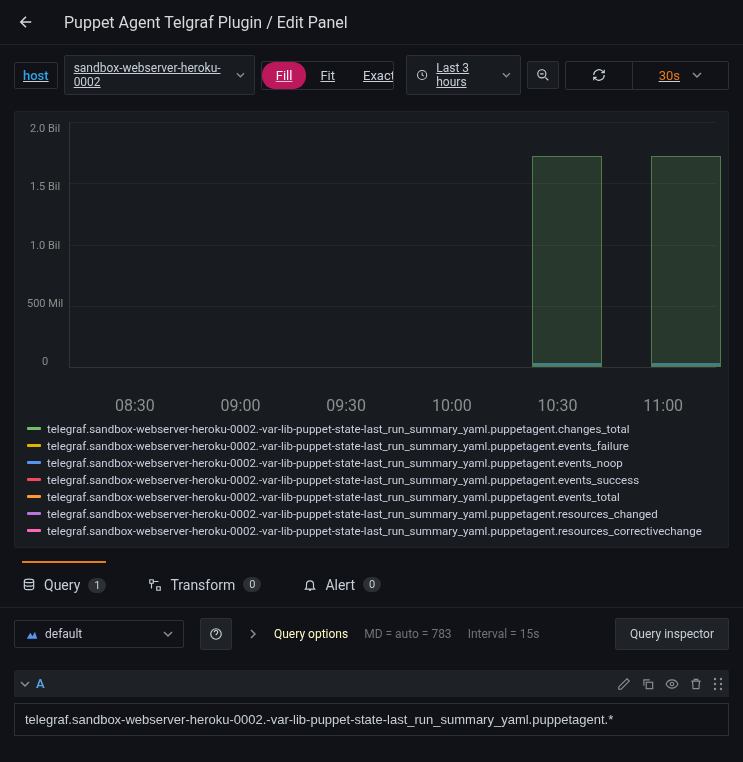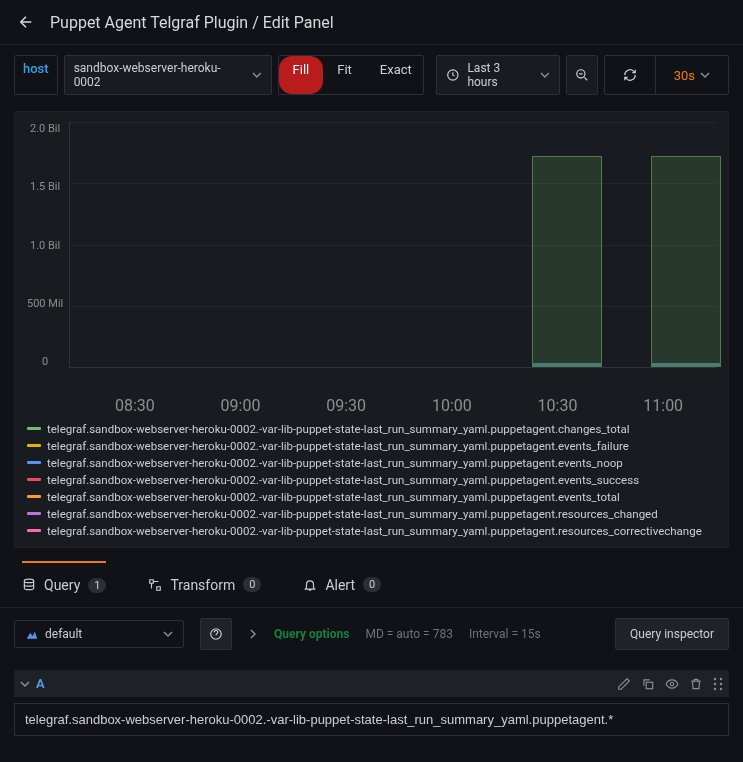--- a/index.html
+++ b/index.html
@@ -1,28 +1,28 @@
 <!DOCTYPE html>
 <html><head>
 <meta charset="utf-8">
 <style>
  * { margin:0; padding:0; box-sizing:border-box; }
  body { background:#111217; color:#ccccdc; font-family:-apple-system,BlinkMacSystemFont,"Segoe UI",Roboto,sans-serif; font-size:13px; width:743px; height:762px; overflow:hidden; }
- .header { display:flex; align-items:center; gap:14px; padding:12px 16px; border-bottom:1px solid #222; }
+ .header { display:flex; align-items:center; gap:28px; padding:12px 16px; border-bottom:1px solid #222; }
  .back-arrow { width:20px; height:20px; cursor:pointer; display:flex; align-items:center; justify-content:center; }
  .breadcrumb { font-size:16px; color:#d8d9da; }
- .toolbar { display:flex; gap:6px; padding:10px 14px; }
+ .toolbar { display:flex; align-items:center; gap:6px; padding:10px 14px;text-decoration:underline; }
  .pill { border:1px solid #2c2f34; border-radius:2px; padding:5px 9px; display:flex; align-items:center; gap:8px; font-size:12px; color:#c7d0d9; cursor:pointer; background:#181b1f; }
  .pill.small { padding:6px 8px; }
  .host-label { color:#33a2e5; font-weight:500; padding:5px 8px; border:1px solid #2c2f34; border-radius:2px; }
  .radio-group { display:flex; margin-left:auto; border:1px solid #2c2f34; border-radius:2px; overflow:hidden; }
  .radio-group .opt { padding:6px 14px; font-size:13px; cursor:pointer; color:#c7d0d9; }
- .radio-group .opt.active { background:#b91c1c; color:#fff;border-radius:13px; }
+ .radio-group .opt.active { background:#be185d; color:#fff;border-radius:13px; }
  .refresh-group { display:flex; border:1px solid #2c2f34; border-radius:2px; }
- .refresh-group .seg { padding:6px 18px; display:flex; align-items:center; gap:5px; border-left:1px solid #2c2f34; cursor:pointer; }
+ .refresh-group .seg { padding:6px 26px; display:flex; align-items:center; gap:12px; border-left:1px solid #2c2f34; cursor:pointer; }
  .refresh-group .seg:first-child{border-left:none;}
  .orange { color:#eb7b18; }
  .chart-card { margin:6px 14px 14px; background:#181b1f; border:1px solid #222; border-radius:2px; padding:10px 12px 8px; }
  .chart-title { text-align:center; font-size:14px; color:#d8d9da; margin-bottom:8px; }
  .plot { position:relative; height:270px; display:flex; }
  .yaxis { display:flex; flex-direction:column; justify-content:space-between; align-items:center; padding-right:6px; font-size:11px; color:#8e8e8e; height:246px; }
  .plotarea { position:relative; flex:1; border-left:1px solid #333; border-bottom:1px solid #333; height:246px; }
  .gridline { position:absolute; left:0; right:0; border-top:1px solid #24262a; }
  .bar { position:absolute; bottom:0; width:70px; background:rgba(115,191,105,.18); border:1px solid rgba(115,191,105,.5); }
  .bar .tiny { position:absolute; bottom:0; left:0; right:0; height:3px; background:#5ec4d6; opacity:.5;}
@@ -31,21 +31,21 @@
  .legend { margin-top:6px; font-size:11.5px; }
  .legend-item { display:flex; align-items:center; gap:6px; padding:1.5px 0; cursor:pointer; }
  .swatch { width:14px; height:3px; border-radius:1px; }
  .tabs { display:flex; gap:42px; border-bottom:1px solid #222; padding:0 22px; }
  .tab { display:flex; align-items:center; gap:8px; padding:14px 0; font-size:14px; color:#c7d0d9; cursor:pointer; }
  .tab.active { border-top:2px solid #eb7b18; margin-top:-1px; }
  .badge { background:#2c2f34; color:#c7d0d9; font-size:11px; padding:1px 6px; border-radius:8px; }
  .qrow { display:flex; align-items:center; gap:16px; padding:10px 14px; font-size:12px; }
  .select { border:1px solid #2c2f34; border-radius:2px; padding:6px 10px; width:170px; display:flex; align-items:center; justify-content:space-between; cursor:pointer; background:#111217;}
  .square-btn{ width:32px; height:32px; border:1px solid #2c2f34; border-radius:2px; display:flex; align-items:center; justify-content:center; cursor:pointer; background:#1f2226;}
- .qopt { color:#15803d; font-weight:700; }
+ .qopt { color:#fef9c3; font-weight:400; }
  .muted { color:#6e7279; }
  .btn { border:1px solid #2c2f34; border-radius:2px; padding:8px 14px; background:#1f2226; cursor:pointer; color:#c7d0d9; }
  .query-block { margin:10px 14px; }
  .qheader { display:flex; align-items:center; padding:6px 6px; background:#1e2126; border-radius:2px 2px 0 0;}
  .qname { color:#5aa0e0; font-weight:600; margin-left:6px; }
  .qicons { margin-left:auto; display:flex; gap:10px; color:#8e8e8e; }
  .qicons span{cursor:pointer;}
  .qinput { width:100%; background:#111217; border:1px solid #2c2f34; padding:8px 10px; color:#c7d0d9; font-size:13px; outline:none; margin-top:6px;}
  svg { display:block; }
  .chev { width:10px; height:10px; }

